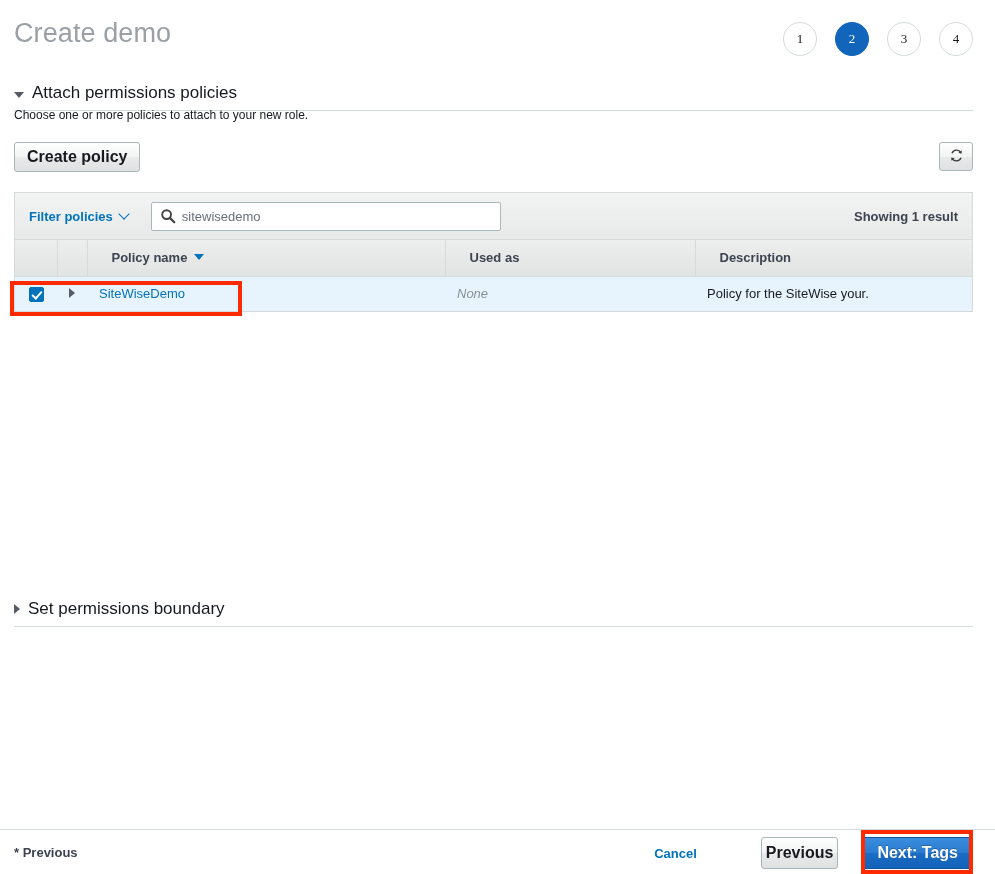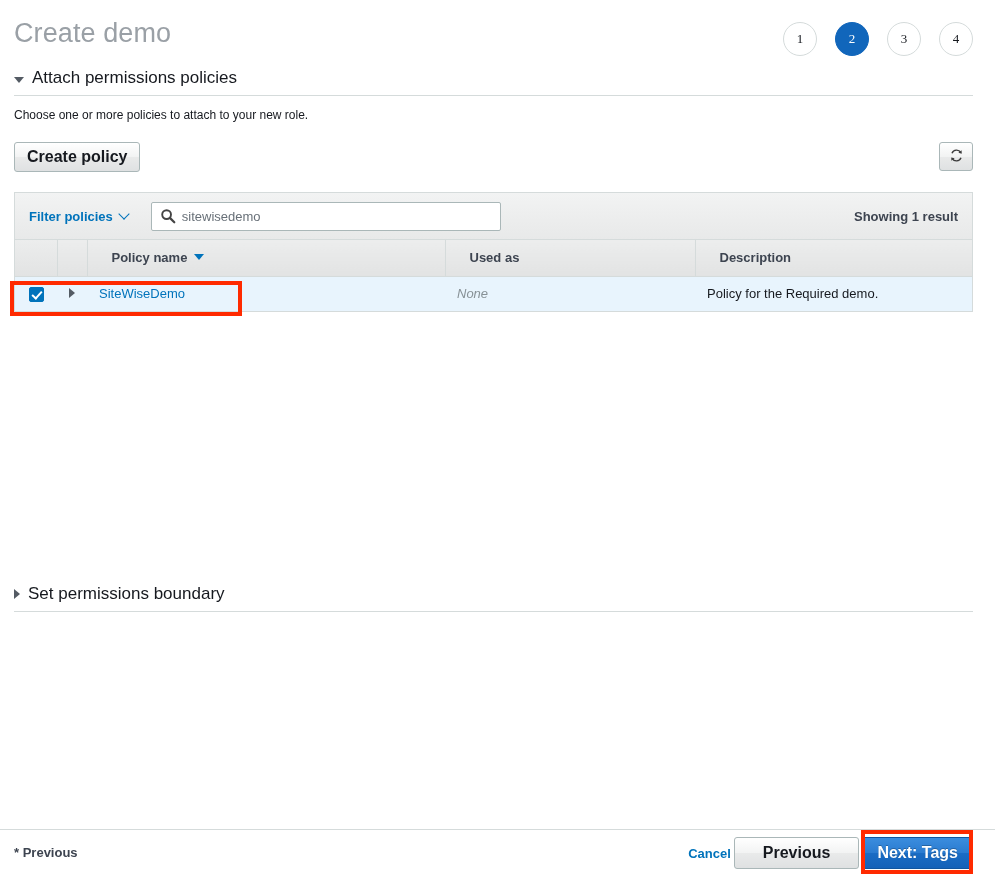--- a/index.html
+++ b/index.html
@@ -55,20 +55,21 @@
     background: #1166bb;
     border-color: #1166bb;
     color: #ffffff;
   }
 
   
   .section-head {
     position: absolute;
     left: 14px;
     width: 959px;
+    margin-top: 15px;
   }
   .section-head .row {
     display: flex;
     align-items: center;
     gap: 8px;
     padding-bottom: 7px;
   }
   .section-head .title {
     font-size: 17px;
     font-weight: 400;
@@ -317,21 +318,21 @@
     position: absolute;
     left: 14px; top: 15px;
     font-size: 13px;
     font-weight: bold;
     color: #3d4450;
   }
   .footer .actions {
     position: absolute;
     right: 22px; top: 7px;
     display: flex;
-    gap: 3px;
+    gap: 24px;
   }
 </style>
 </head>
 <body>
 
 <div class="page">
 
   <div class="header">
     <div class="page-title">Create demo</div>
     <div class="steps">
@@ -405,39 +406,39 @@
           </td>
           <td class="c-exp">
             <span class="tri-right" style="display:inline-block;"></span>
           </td>
           <td>
             <a class="policy-link" href="#">SiteWiseDemo</a>
           </td>
           <td>
             <span class="used-none">None</span>
           </td>
-          <td class="desc-cell">Policy for the Required demo.</td>
+          <td class="desc-cell">Policy for the SiteWise your.</td>
         </tr>
       </tbody>
     </table>
   </div>
 
   <div class="section-head" id="perm-boundary">
     <div class="row">
       <span class="tri-right"></span>
       <span class="title">Set permissions boundary</span>
     </div>
     <div class="rule"></div>
   </div>
 
   <div class="footer">
     <div class="required">* Previous</div>
     <div class="actions">
       <button class="btn-link">Cancel</button>
-      <button class="btn btn-default" style="height:32px;padding:0 28px;">Previous</button>
+      <button class="btn btn-default" style="height:32px;padding:0 4px;margin-left:40px;">Previous</button>
       <button class="btn btn-primary">Next: Tags</button>
     </div>
   </div>
 
   <div class="annot" id="annot-row"></div>
   <div class="annot" id="annot-next"></div>
 
 </div>
 
 </body></html>

